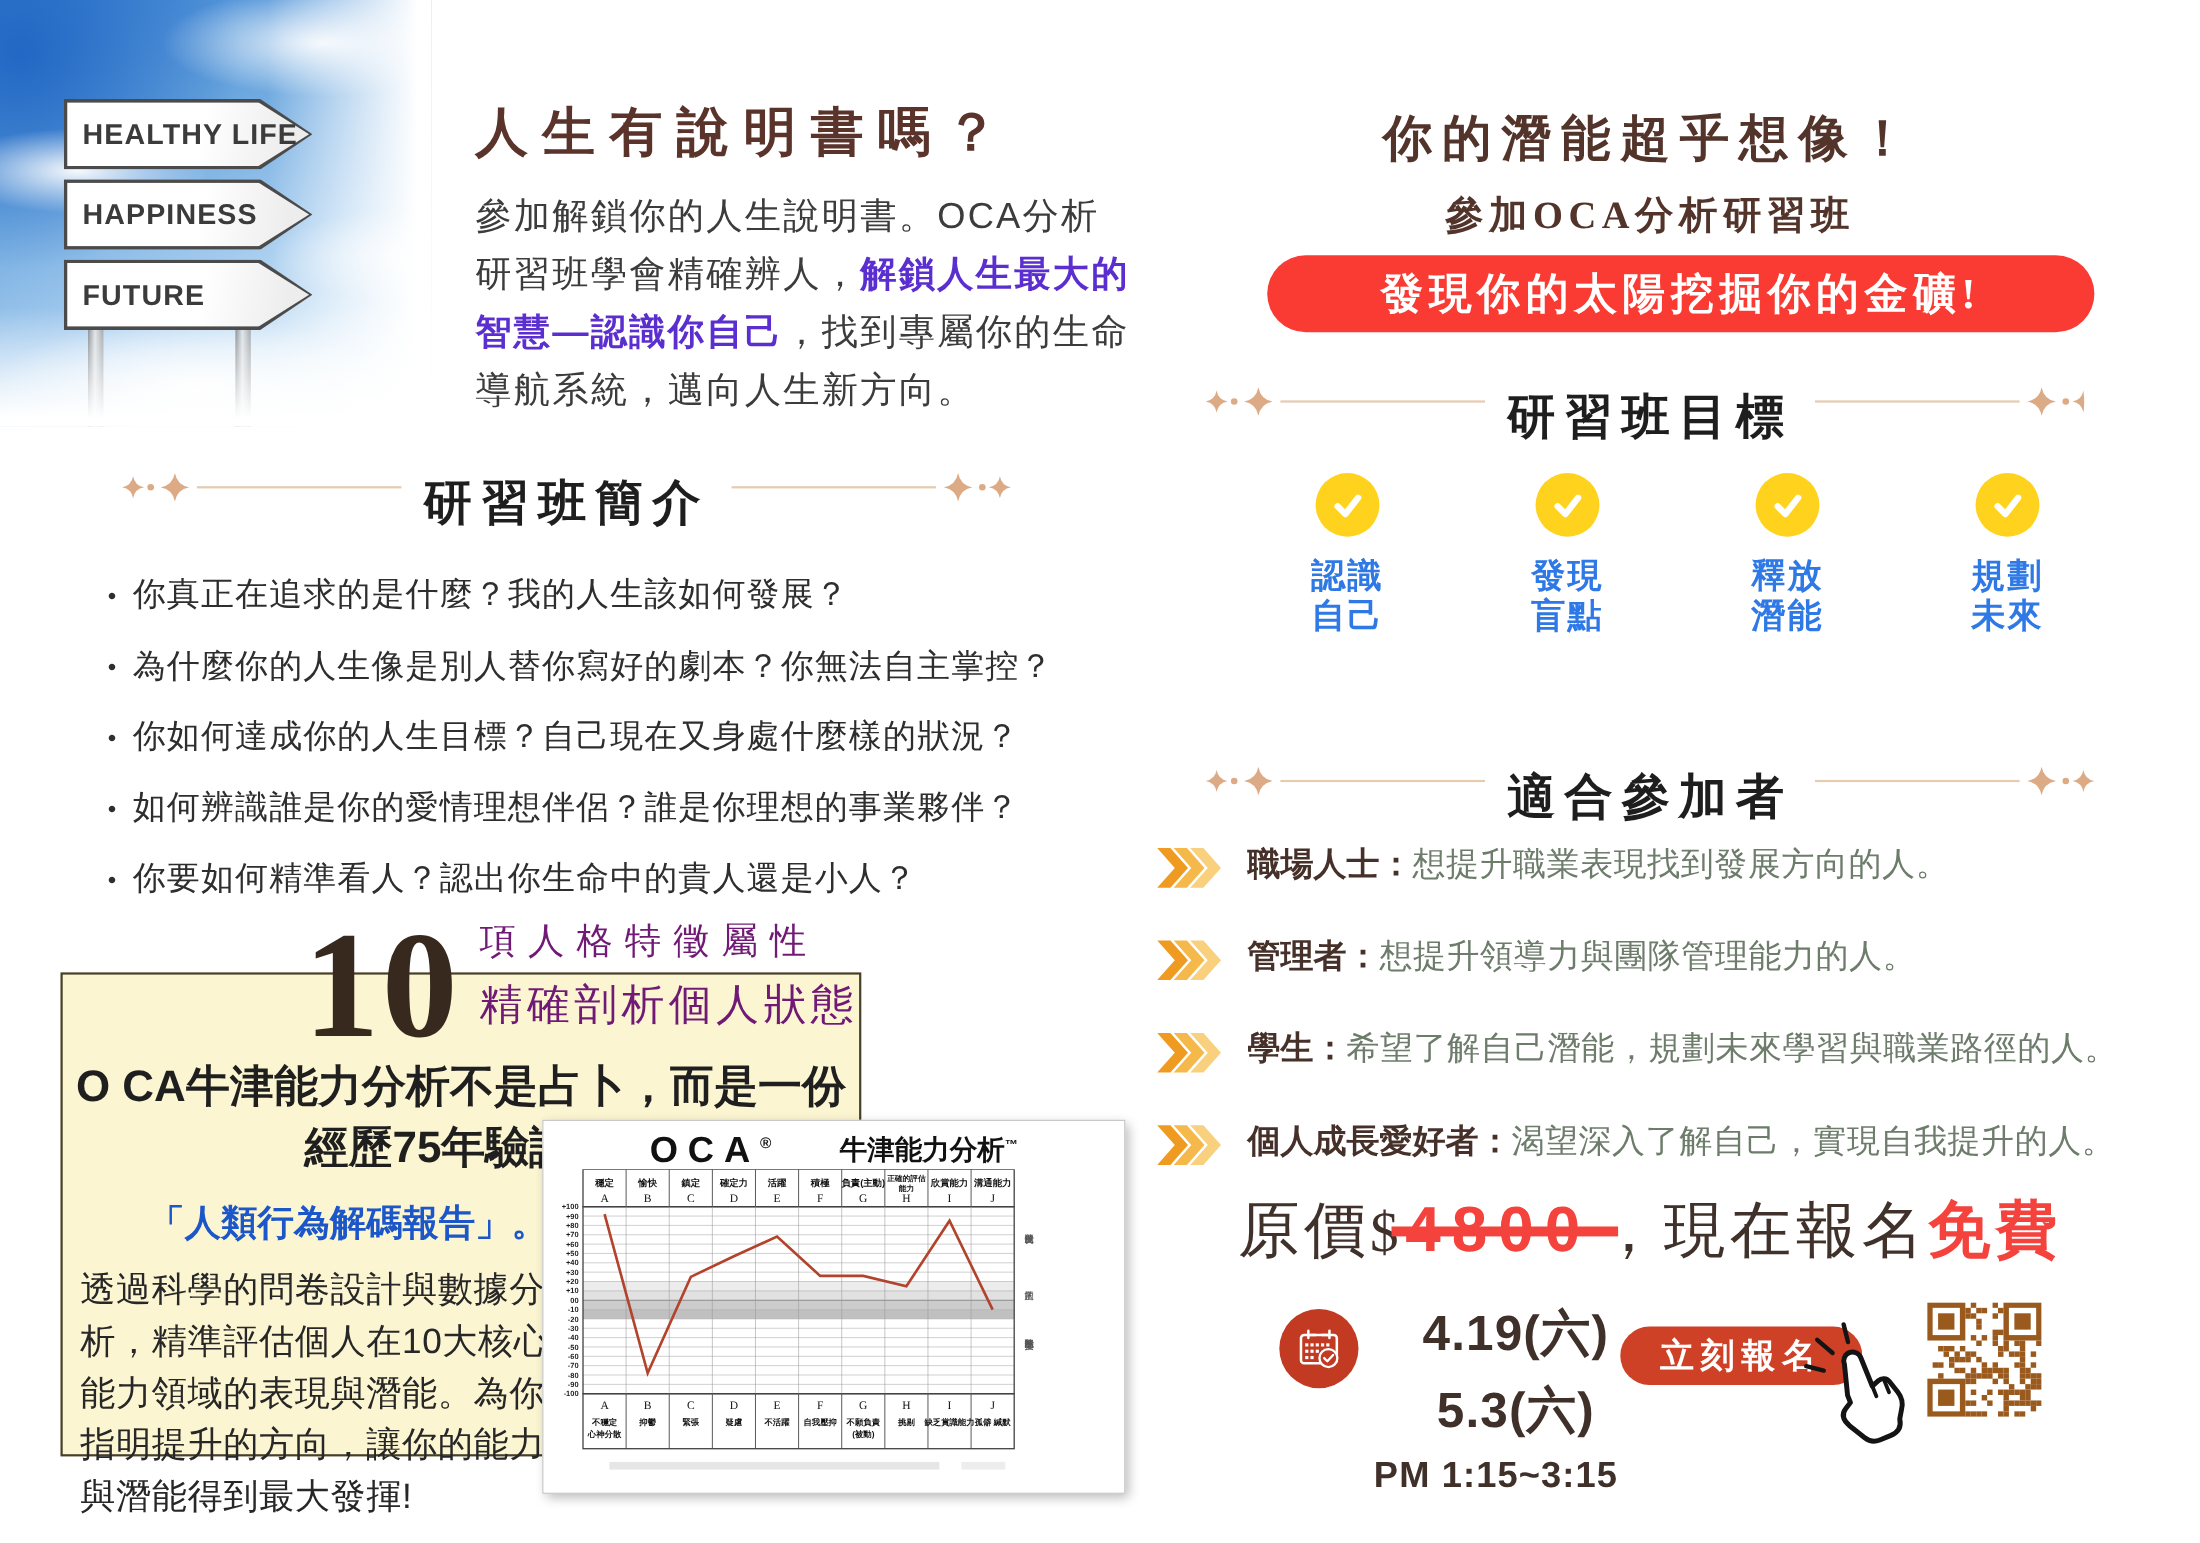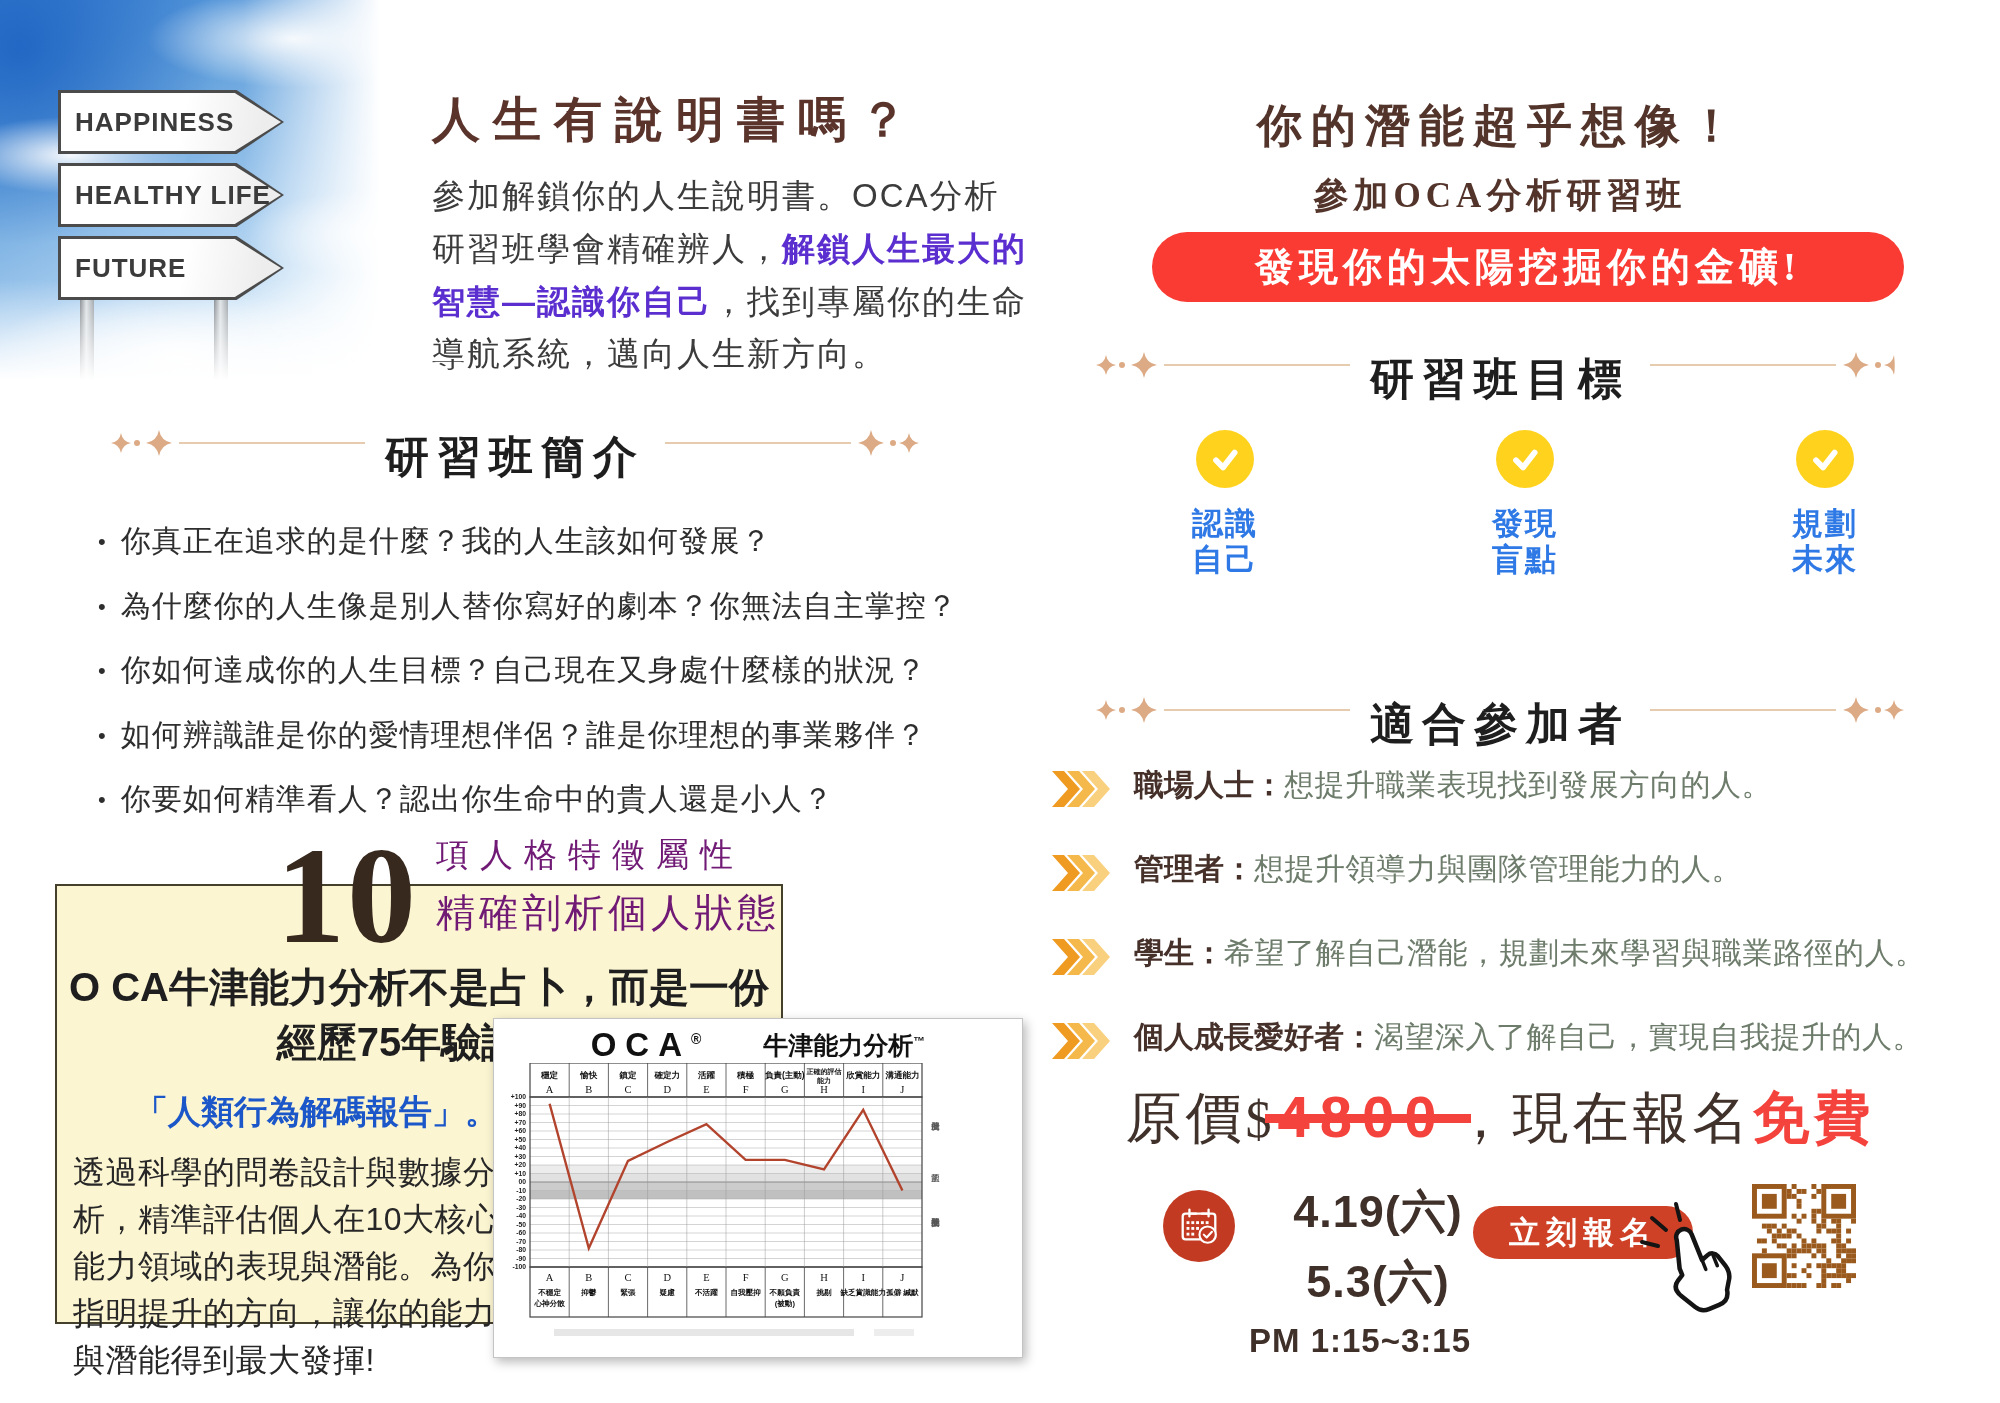--- a/index.html
+++ b/index.html
@@ -124,25 +124,25 @@
 <body>
 
 <div class="page">
 
   <div class="hero">
     <div class="pole p1"></div>
     <div class="pole p2"></div>
     <div class="signs">
       <div class="sign">
         <div class="sign-inner"></div>
-        <span class="sign-label">HAPPINESS</span>
+        <span class="sign-label">HEALTHY LIFE</span>
       </div>
       <div class="sign">
         <div class="sign-inner"></div>
-        <span class="sign-label">HEALTHY LIFE</span>
+        <span class="sign-label">HAPPINESS</span>
       </div>
       <div class="sign">
         <div class="sign-inner"></div>
         <span class="sign-label">FUTURE</span>
       </div>
     </div>
   </div>
 
   <h1 class="hero-title">人生有說明書嗎？</h1>
   <p class="hero-para"><span>參加解鎖你的人生說明書。OCA分析研習班學會精確辨人，</span><span class="hl">解鎖人生最大的智慧—認識你自己</span><span>，找到專屬你的生命導航系統，邁向人生新方向。</span></p>
@@ -375,20 +375,31 @@
           <div>盲點</div>
         </div>
       </div>
       <div class="goal">
         <div class="check-circle">
           <svg width="36" height="36" viewBox="0 0 56 56">
             <polyline points="14,30 25,41 43,18" fill="none" stroke="#ffffff" stroke-width="9" stroke-linecap="round" stroke-linejoin="round"></polyline>
           </svg>
         </div>
         <div class="goal-text">
+          <div>釋放</div>
+          <div>潛能</div>
+        </div>
+      </div>
+      <div class="goal">
+        <div class="check-circle">
+          <svg width="36" height="36" viewBox="0 0 56 56">
+            <polyline points="14,30 25,41 43,18" fill="none" stroke="#ffffff" stroke-width="9" stroke-linecap="round" stroke-linejoin="round"></polyline>
+          </svg>
+        </div>
+        <div class="goal-text">
           <div>規劃</div>
           <div>未來</div>
         </div>
       </div>
     </div>
 
   <div class="section-head head-aud">
     <svg class="orn" width="260" height="30" viewBox="0 0 260 30">
         <path d="M14 5 Q15.5 13.5 24 15 Q15.5 16.5 14 25 Q12.5 16.5 4 15 Q12.5 13.5 14 5 Z" fill="#dcab86"></path>
         <circle cx="30" cy="15" r="3" fill="#dcab86"></circle>

